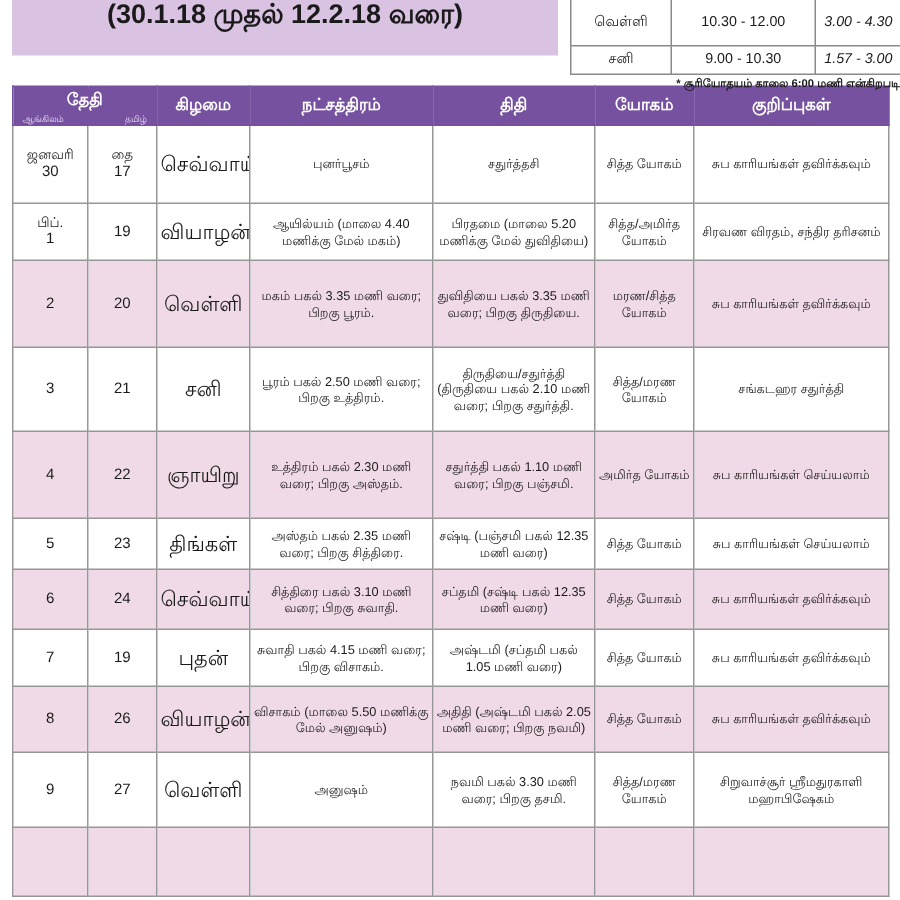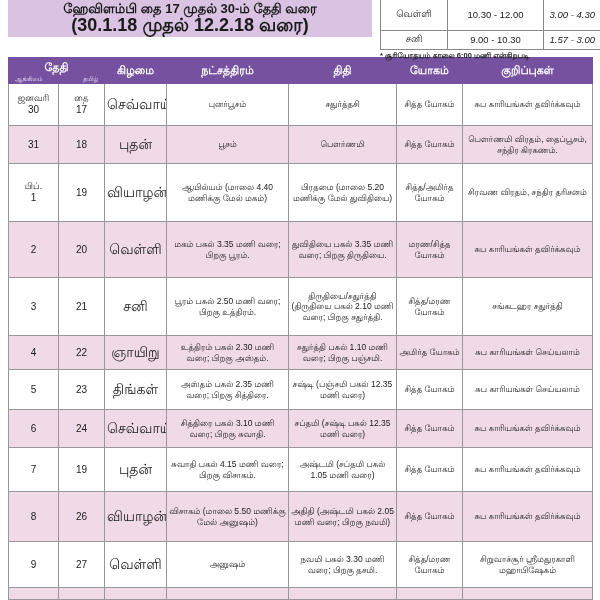--- a/index.html
+++ b/index.html
@@ -13,21 +13,21 @@
   .title-band .l1 { font-size:13px; font-weight:bold; line-height:16px; }
   .title-band .l2 { font-size:18px; font-weight:bold; line-height:16px; }
 
   .timing-wrap { position:absolute; left:380px; top:0; width:220px; }
   .timing-table { width:220px; border-collapse:collapse; table-layout:fixed; }
   .timing-table td { border:1px solid #8a8a8a; border-top:none; text-align:center;
     font-size:9.5px; padding:1px 0; }
   .timing-table tr:nth-child(1) td { height:30px; }
   .timing-table tr:nth-child(2) td { height:19px; }
   .timing-table td:last-child { border-right:none;font-style:italic; }
-  .timing-note { font-size:7.5px; font-weight:bold; text-align:left; padding-top:1px;
+  .timing-note { font-size:7.5px; font-weight:bold; text-align:right; padding-top:1px;
     white-space:nowrap; }
 
   
   .cal-table { width:584px; margin-left:8px; border-collapse:collapse; table-layout:fixed; }
   .cal-table col.c1{width:50px}.cal-table col.c2{width:46px}.cal-table col.c3{width:62px}
   .cal-table col.c4{width:122px}.cal-table col.c5{width:108px}.cal-table col.c6{width:66px}
   .cal-table col.c7{width:130px}
 
   .cal-table thead th { background:#76519f; color:#fff; font-size:11px; font-weight:bold;
     height:24px; vertical-align:middle; border:1px solid #76519f; padding:0; }
@@ -36,39 +36,38 @@
   .date-head .subs span { font-size:6px; font-weight:normal; color:#e9dcf5; }
 
   .cal-table tbody td { border:1px solid #979797; text-align:center; vertical-align:middle;
     font-size:8.5px; line-height:10.5px; padding:1px 2px; background:#fff; overflow:hidden; }
   .cal-table tbody tr.alt td { background:#f0dae7; }
   .cal-table tbody td.day { font-size:14px; }
   .cal-table tbody td.num { font-size:10px; }
   .cal-table tbody td .toplbl { font-size:9px; line-height:11px; }
   .cal-table tbody td .numln { font-size:10px; line-height:12px; }
 
-  .cal-table tbody tr:nth-child(1){height:42px}
+  .cal-table tbody tr:nth-child(1){height:52px}
   .cal-table tbody tr:nth-child(2){height:38px}
   .cal-table tbody tr:nth-child(3){height:58px}
   .cal-table tbody tr:nth-child(4){height:56px}
   .cal-table tbody tr:nth-child(5){height:58px}
   .cal-table tbody tr:nth-child(6){height:34px}
   .cal-table tbody tr:nth-child(7){height:40px}
   .cal-table tbody tr:nth-child(8){height:38px}
   .cal-table tbody tr:nth-child(9){height:44px}
   .cal-table tbody tr:nth-child(10){height:50px}
   .cal-table tbody tr:nth-child(11){height:46px}
   .cal-table tbody tr:nth-child(12){height:12px}
 </style>
 </head>
 <body>
 
 <div class="top-area">
   <div class="title-band">
-    <div class="l1">ஹேவிளம்பி தை 17 முதல் 30-ம் தேதி வரை</div>
     <div class="l2">(30.1.18 முதல் 12.2.18 வரை)</div>
   </div>
 
   <div class="timing-wrap">
     <table class="timing-table">
       <colgroup>
           <col style="width:67px">
           <col style="width:96px">
           <col style="width:57px">
         </colgroup>
@@ -124,35 +123,20 @@
     <td class="num">
       <div class="toplbl">தை</div>
       <div class="numln">17</div>
     </td>
     <td class="day">செவ்வாய்</td>
     <td>புனர்பூசம்</td>
     <td>சதுர்த்தசி</td>
     <td>சித்த யோகம்</td>
     <td>சுப காரியங்கள் தவிர்க்கவும்</td>
   </tr>
-      <tr class="alt">
-    <td class="num">
-      <div class="toplbl"></div>
-      <div class="numln">31</div>
-    </td>
-    <td class="num">
-      <div class="toplbl"></div>
-      <div class="numln">18</div>
-    </td>
-    <td class="day">புதன்</td>
-    <td>பூசம்</td>
-    <td>பௌர்ணமி</td>
-    <td>சித்த யோகம்</td>
-    <td>பௌர்ணமி விரதம், தைப்பூசம், சந்திர கிரகணம்.</td>
-  </tr>
       <tr>
     <td class="num">
       <div class="toplbl">பிப்.</div>
       <div class="numln">1</div>
     </td>
     <td class="num">
       <div class="toplbl"></div>
       <div class="numln">19</div>
     </td>
     <td class="day">வியாழன்</td>

